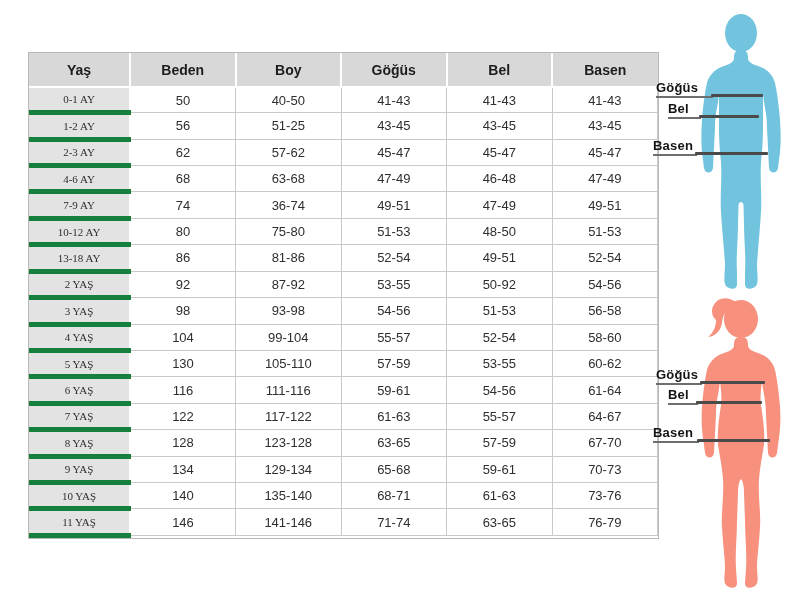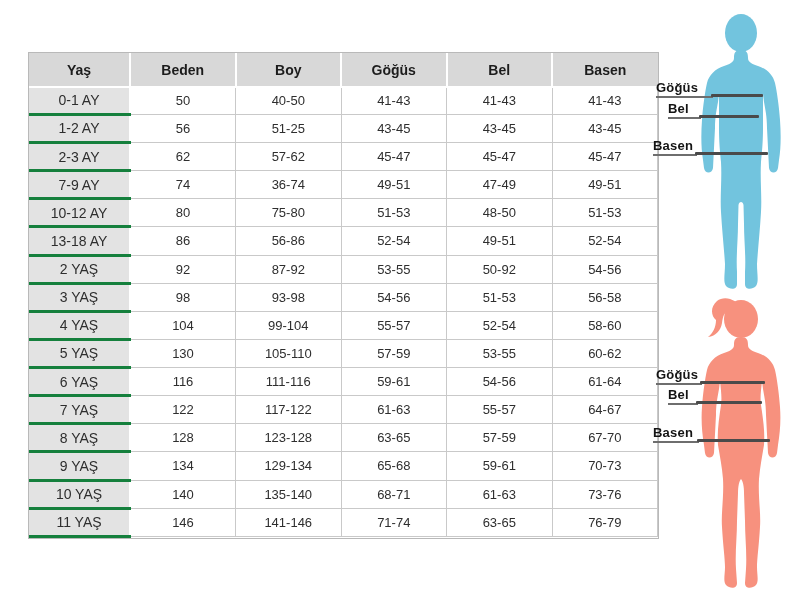--- a/index.html
+++ b/index.html
@@ -20,22 +20,23 @@
   }
   .size-table thead th{
     background:var(--header-bg,#d8d8d8);
     font-weight:bold;font-size:14px;color:#1c1c1c;
     border-left:2px solid #fff;border-bottom:2px solid #fff;
     height:33px;
   }
   .size-table thead th:first-child{border-left:none;}
   .size-table td.rowlabel{
     background:var(--row-label-bg,#e3e3e3);
-    border-right:2px solid #fff;border-bottom:3px solid #15803d;
-    font-size:14px;
+    border-right:2px solid #fff;border-bottom:5px solid #15803d;
+    font-size:11px;
+    font-family:Liberation Serif, serif;
   }
   .size-table td.datacell{
     border:1px solid var(--cell-border,#c9c9c9);
   }
   
   .fig{position:absolute;}
   .fig-boy{left:690px;top:13px;width:100px;height:284px;}
   .fig-girl{left:688px;top:296px;width:104px;height:294px;}
   
   .mlabel{
@@ -94,39 +95,47 @@
         </tr>
         <tr>
           <td class="rowlabel">2-3 AY</td>
           <td class="datacell">62</td>
           <td class="datacell">57-62</td>
           <td class="datacell">45-47</td>
           <td class="datacell">45-47</td>
           <td class="datacell">45-47</td>
         </tr>
         <tr>
+          <td class="rowlabel">4-6 AY</td>
+          <td class="datacell">68</td>
+          <td class="datacell">63-68</td>
+          <td class="datacell">47-49</td>
+          <td class="datacell">46-48</td>
+          <td class="datacell">47-49</td>
+        </tr>
+        <tr>
           <td class="rowlabel">7-9 AY</td>
           <td class="datacell">74</td>
           <td class="datacell">36-74</td>
           <td class="datacell">49-51</td>
           <td class="datacell">47-49</td>
           <td class="datacell">49-51</td>
         </tr>
         <tr>
           <td class="rowlabel">10-12 AY</td>
           <td class="datacell">80</td>
           <td class="datacell">75-80</td>
           <td class="datacell">51-53</td>
           <td class="datacell">48-50</td>
           <td class="datacell">51-53</td>
         </tr>
         <tr>
           <td class="rowlabel">13-18 AY</td>
           <td class="datacell">86</td>
-          <td class="datacell">56-86</td>
+          <td class="datacell">81-86</td>
           <td class="datacell">52-54</td>
           <td class="datacell">49-51</td>
           <td class="datacell">52-54</td>
         </tr>
         <tr>
           <td class="rowlabel">2 YAŞ</td>
           <td class="datacell">92</td>
           <td class="datacell">87-92</td>
           <td class="datacell">53-55</td>
           <td class="datacell">50-92</td>

